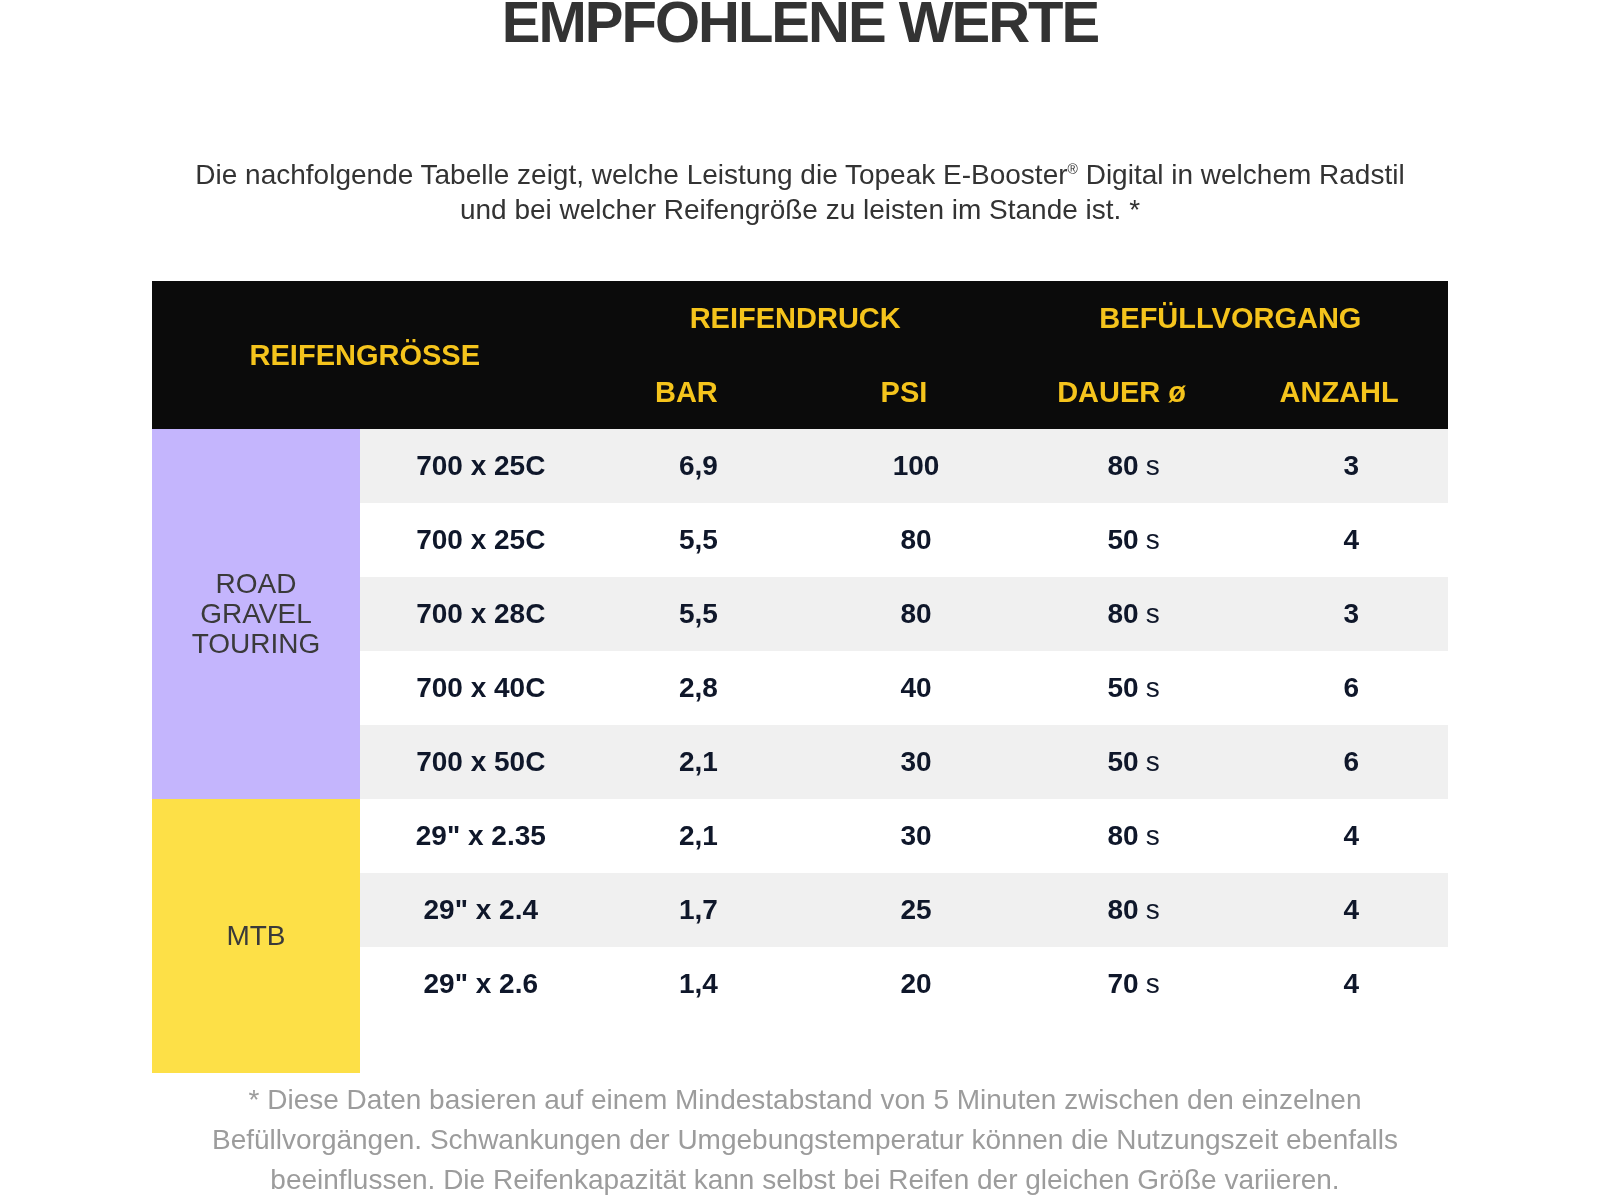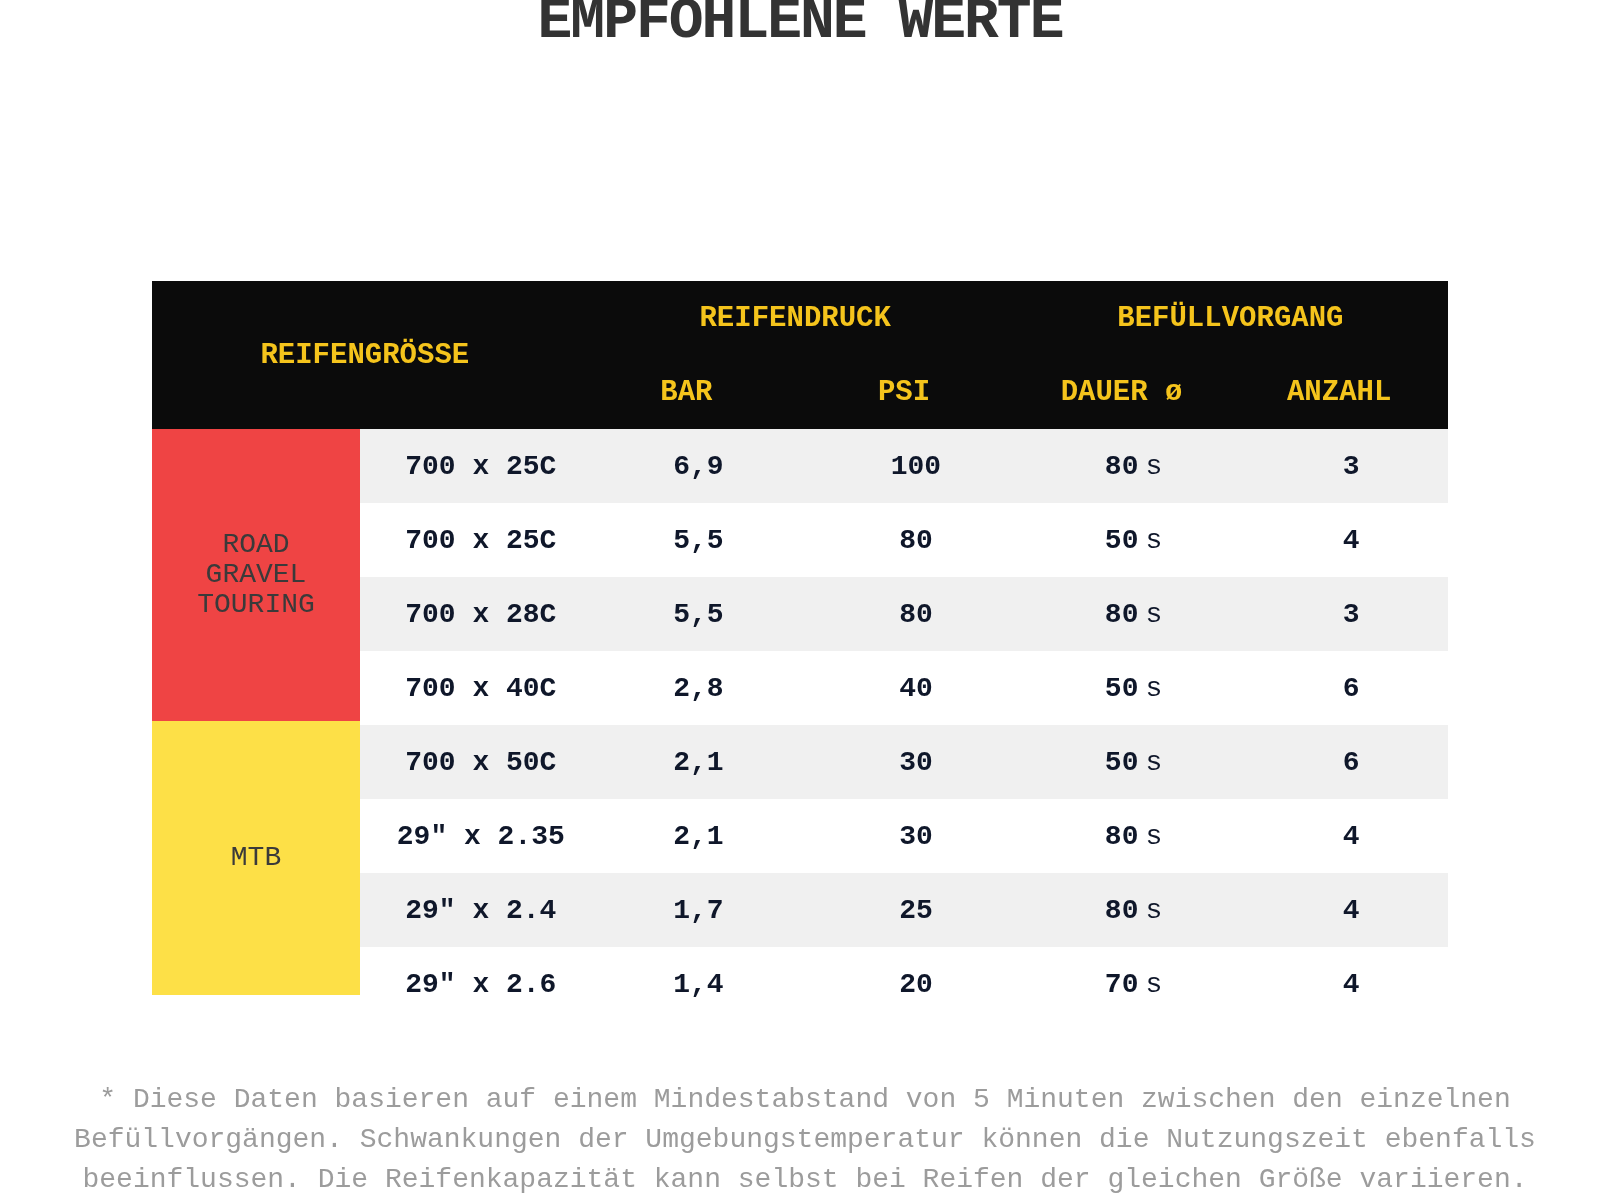--- a/index.html
+++ b/index.html
@@ -3,21 +3,21 @@
 <meta charset="utf-8">
 <style>
   * { margin: 0; padding: 0; box-sizing: border-box; }
   html, body { background: #ffffff; }
   .page {
     position: relative;
     width: 1600px;
     height: 1200px;
     background: #ffffff;
     overflow: hidden;
-    font-family: Liberation Mono, monospace;
+    font-family: Liberation Sans, sans-serif;
   }
 
   
   .title {
     position: absolute;
     top: -7px;
     left: 0;
     width: 100%;
     text-align: center;
     font-size: 58px;
@@ -68,21 +68,21 @@
   .h-dauer   { grid-column: 5; grid-row: 2; }
   .h-anzahl  { grid-column: 6; grid-row: 2; }
 
   .tbl-body { display: flex; }
   .cat-col { width: 208px; display: flex; flex-direction: column; }
   .cat-cell {
     display: flex; align-items: center; justify-content: center;
     text-align: center;
     font-size: 28px; line-height: 30px; color: #3a3a3a;
   }
-  .cat-road { height: 292px; background: #ef4444; }
+  .cat-road { height: 370px; background: #c4b5fd; }
   .cat-mtb  { height: 274px; background: #fde047; }
 
   .rows-col { width: 1088px; display: flex; flex-direction: column; }
   .row {
     display: grid;
     grid-template-columns: repeat(5, 217.6px);
     height: 74px;
   }
   .row.striped { background: #f0f0f0; }
   .cell {
@@ -103,20 +103,25 @@
     color: #9c9c9c;
   }
 </style>
 </head>
 <body>
 
 <div class="page">
 
   <h1 class="title">EMPFOHLENE WERTE</h1>
 
+  <p class="subtitle">
+    <span><span>Die nachfolgende Tabelle zeigt, welche Leistung die Topeak E-Booster</span><span class="reg">®</span><span> Digital in welchem Radstil</span></span>
+    <br>
+    <span>und bei welcher Reifengröße zu leisten im Stande ist. *</span>
+  </p>
 
   <div class="tbl">
 
     <div class="tbl-header">
       <div class="hcell h-druck">REIFENDRUCK</div>
       <div class="hcell h-size">REIFENGRÖSSE</div>
       <div class="hcell h-befuell">BEFÜLLVORGANG</div>
       <div class="hcell h-psi">PSI</div>
       <div class="hcell h-bar">BAR</div>
       <div class="hcell h-dauer">DAUER ø</div>

